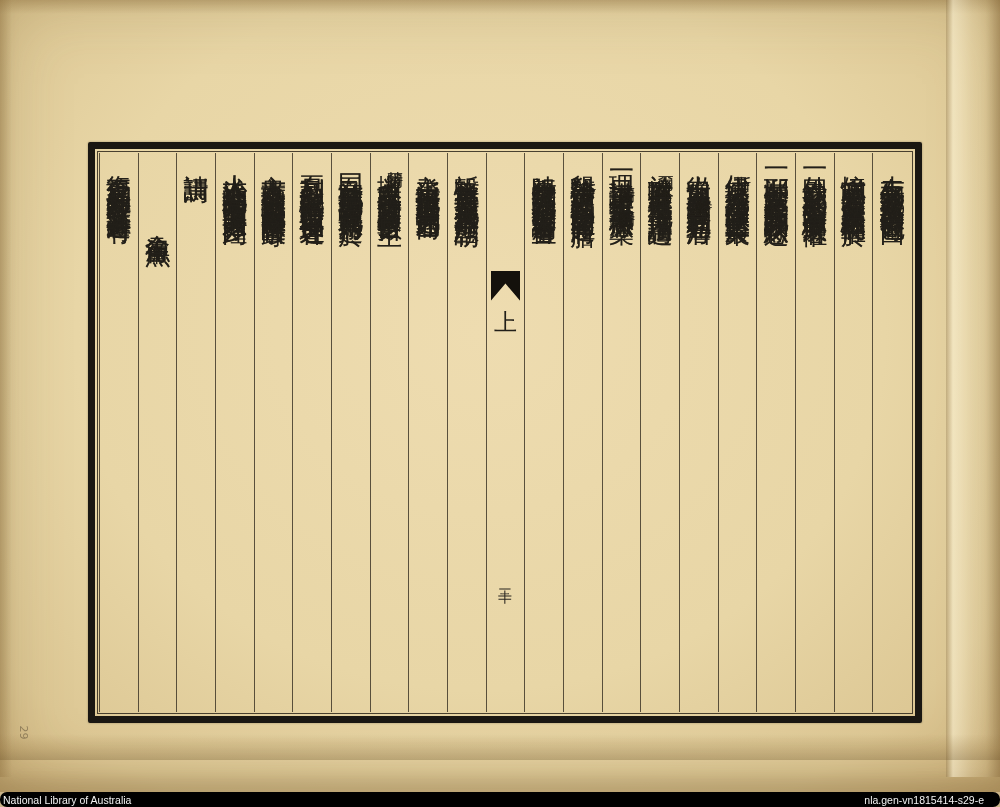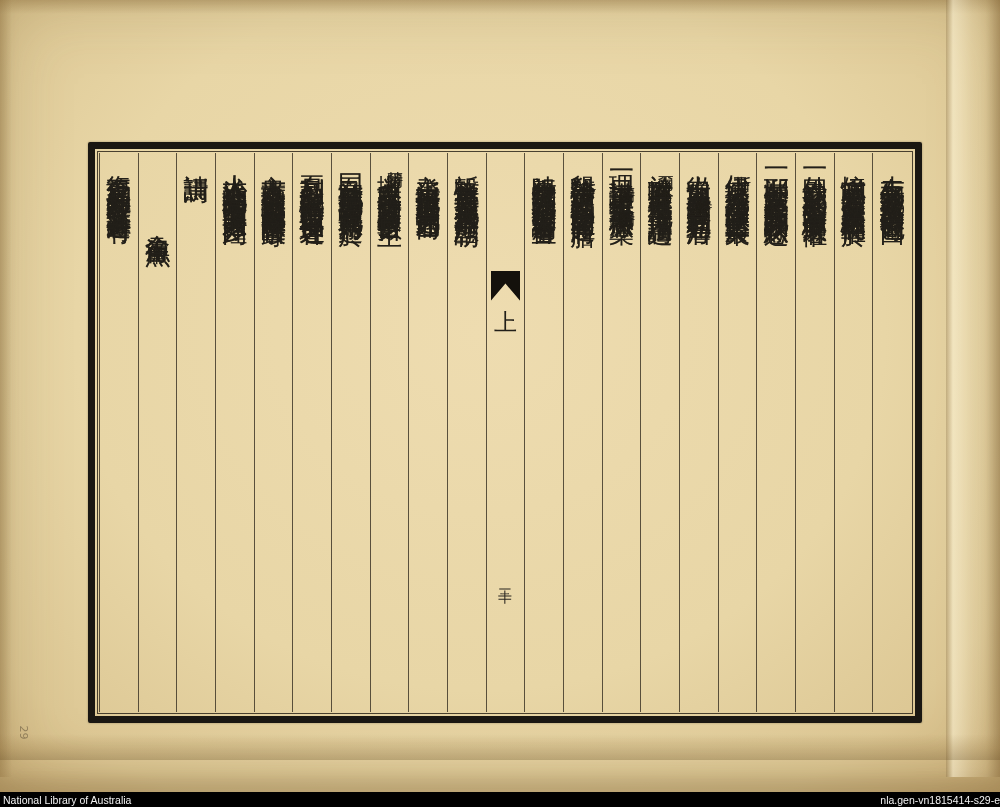--- a/index.html
+++ b/index.html
@@ -41,23 +41,23 @@
   .folio-num{position:absolute;top:425px;left:50%;transform:translateX(-50%);
     writing-mode:vertical-rl;text-orientation:upright;font-size:14px;letter-spacing:1px;color:#2a2620;}
 
   
   .pencil-note{position:absolute;left:16px;top:726px;font-family:"DejaVu Sans",sans-serif;
     font-size:11px;color:rgba(110,95,68,.65);transform:rotate(90deg);}
 
   
   .footer-bar{position:absolute;left:0;right:0;bottom:0;height:15px;background:#000;
     display:flex;justify-content:space-between;align-items:center;
-    font-family:"Liberation Sans","DejaVu Sans",sans-serif;font-size:10.5px;color:#f2f2f2;}
+    font-family:"Liberation Sans","DejaVu Sans",sans-serif;font-size:10.5px;color:#f2f2f2;border-radius:7px;}
   .footer-bar .lib{padding-left:3px;}
-  .footer-bar .id{padding-right:0;}
+  .footer-bar .id{padding-right:16px;}
 </style>
 </head>
 <body>
 
 <div class="paper">
   <div class="edge-top"></div>
   <div class="edge-left"></div>
   <div class="right-curl"></div>
   <div class="bottom-crease"></div>
 

